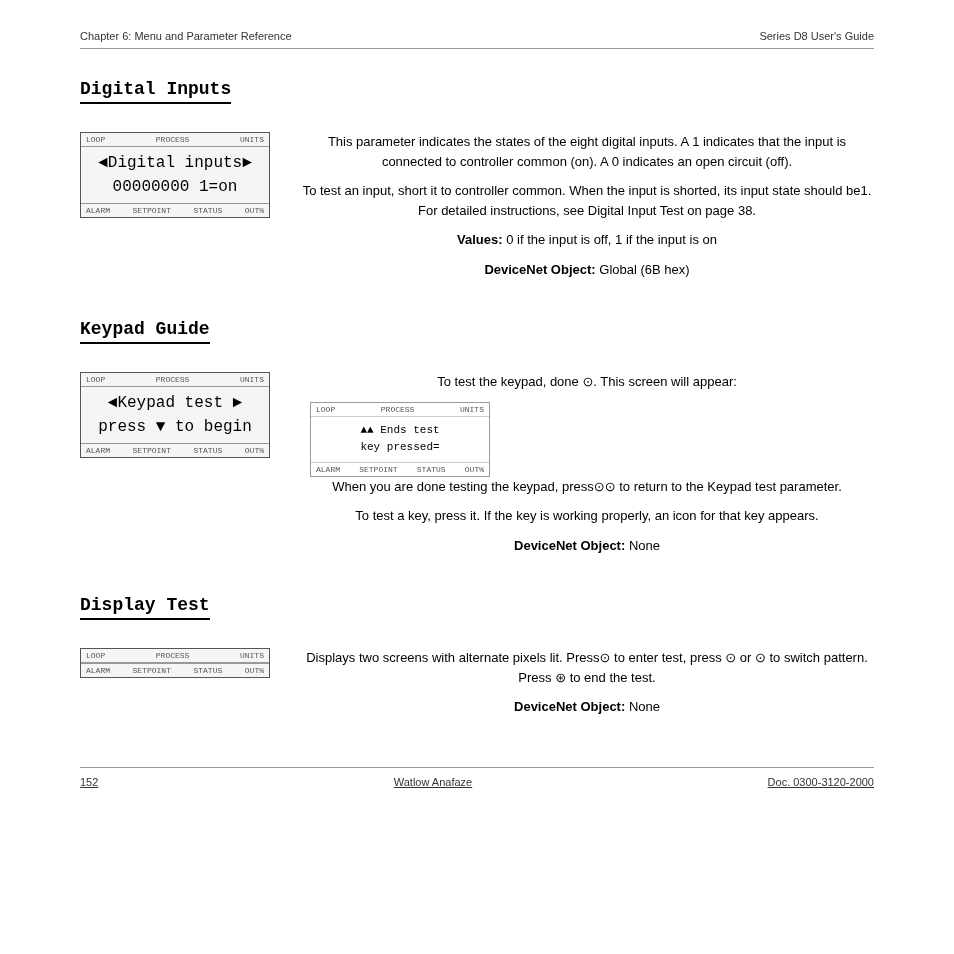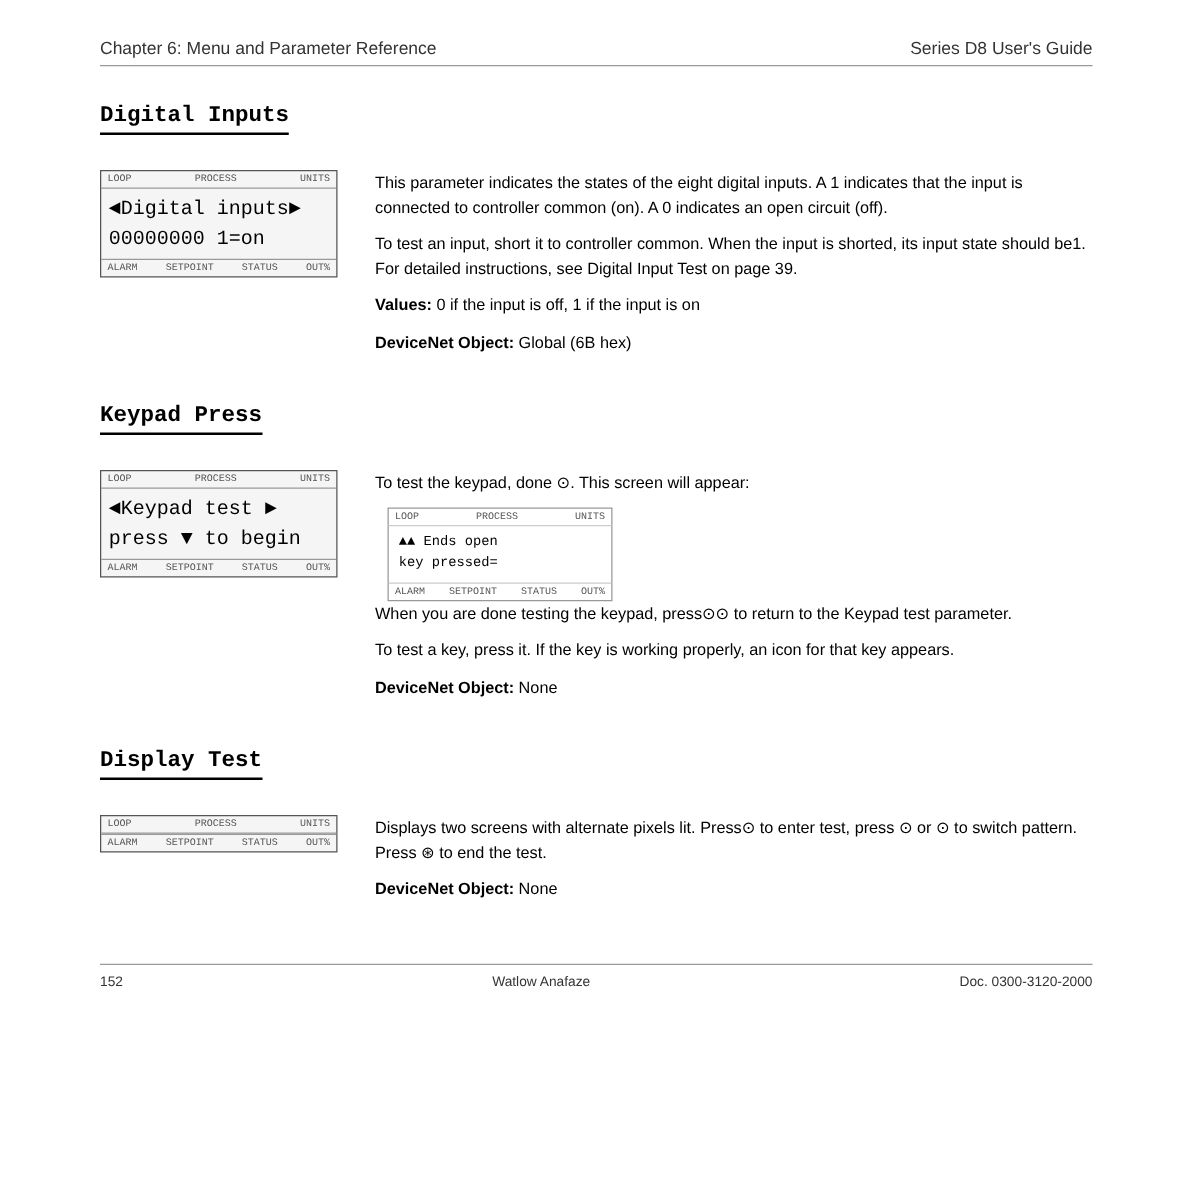--- a/index.html
+++ b/index.html
@@ -14,21 +14,21 @@
     }
 
     .page-container {
       padding: 30px 80px 40px 80px;
     }
 
     
     .page-header {
       display: flex;
       justify-content: space-between;
-      font-size: 14px;
+      font-size: 11px;
       color: #333;
       border-bottom: 1px solid #999;
       padding-bottom: 6px;
       margin-bottom: 30px;
     }
 
     
     .section-heading {
       font-size: 18px;
       font-weight: bold;
@@ -36,20 +36,21 @@
       padding-bottom: 3px;
       margin-bottom: 16px;
       display: inline-block;
     }
 
     
     .section {
       display: flex;
       gap: 20px;
       margin-bottom: 30px;
+      text-align: center;
     }
 
     .section-left {
       width: 200px;
       flex-shrink: 0;
     }
 
     .section-right {
       flex: 1;
     }
@@ -101,20 +102,21 @@
 
     
     .page-footer {
       display: flex;
       justify-content: space-between;
       font-size: 11px;
       color: #333;
       border-top: 1px solid #999;
       padding-top: 8px;
       margin-top: 40px;
+      text-decoration: underline;
     }
 
     
     .keypad-screen {
       border: 1px solid #999;
       background: #fff;
       width: 180px;
       font-family: 'Courier New', Courier, monospace;
       font-size: 11px;
       margin-top: 10px;
@@ -178,34 +180,34 @@
         <div class="lcd-bottom-bar">
           <span>ALARM</span>
           <span>SETPOINT</span>
           <span>STATUS</span>
           <span>OUT%</span>
         </div>
       </div>
     </div>
     <div class="section-right">
       <p>This parameter indicates the states of the eight digital inputs. A 1 indicates that the input is connected to controller common (on). A 0 indicates an open circuit (off).</p>
-      <p>To test an input, short it to controller common. When the input is shorted, its input state should be1. For detailed instructions, see Digital Input Test on page 39.</p>
+      <p>To test an input, short it to controller common. When the input is shorted, its input state should be1. For detailed instructions, see Digital Input Test on page 38.</p>
       <p>
         <span class="bold-label">Values:</span>
         <span>0 if the input is off, 1 if the input is on</span>
       </p>
       <p>
         <span class="bold-label">DeviceNet Object:</span>
         <span>Global (6B hex)</span>
       </p>
     </div>
   </div>
 
   <div class="section-header-row">
-    <span class="section-heading">Keypad Press</span>
+    <span class="section-heading">Keypad Guide</span>
   </div>
   <div class="section">
     <div class="section-left">
       <div class="lcd-display">
         <div class="lcd-top-bar">
           <span>LOOP</span>
           <span>PROCESS</span>
           <span>UNITS</span>
         </div>
         <div class="lcd-content">
@@ -223,21 +225,21 @@
     <div class="section-right">
       <p>To test the keypad, done ⊙. This screen will appear:</p>
 
       <div class="keypad-screen">
         <div class="keypad-screen-top">
           <span>LOOP</span>
           <span>PROCESS</span>
           <span>UNITS</span>
         </div>
         <div class="keypad-screen-content">
-          <div>▲▲  Ends open</div>
+          <div>▲▲  Ends test</div>
           <div>key pressed=</div>
         </div>
         <div class="keypad-screen-bottom">
           <span>ALARM</span>
           <span>SETPOINT</span>
           <span>STATUS</span>
           <span>OUT%</span>
         </div>
       </div>
       <p>When you are done testing the keypad, press⊙⊙ to return to the Keypad test parameter.</p>

